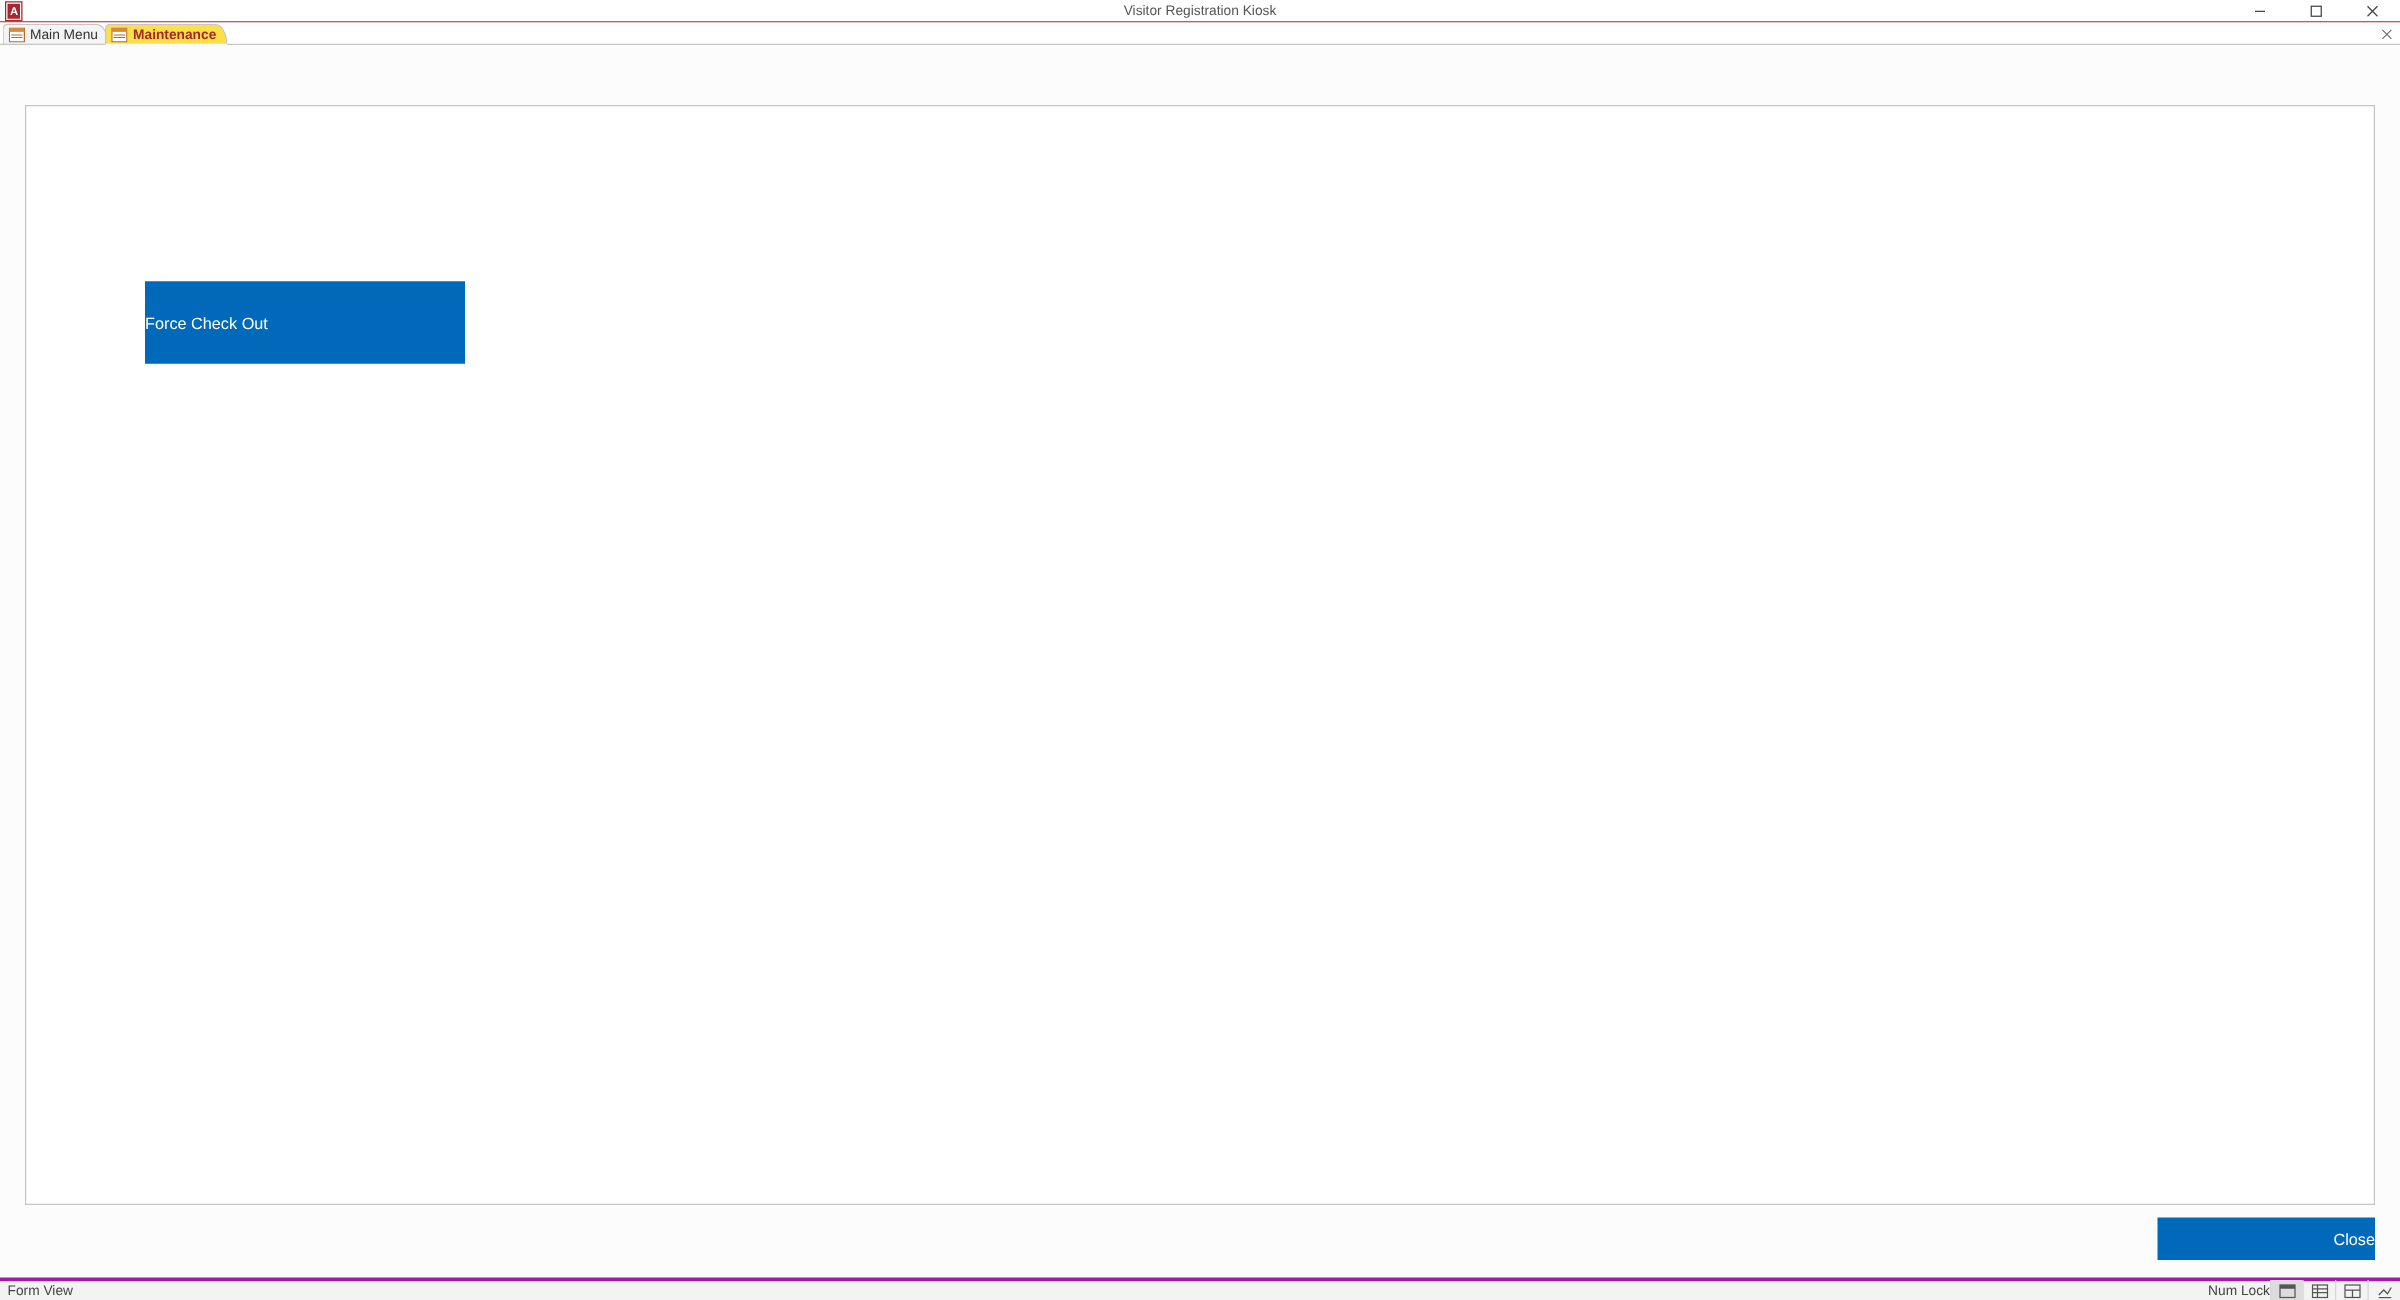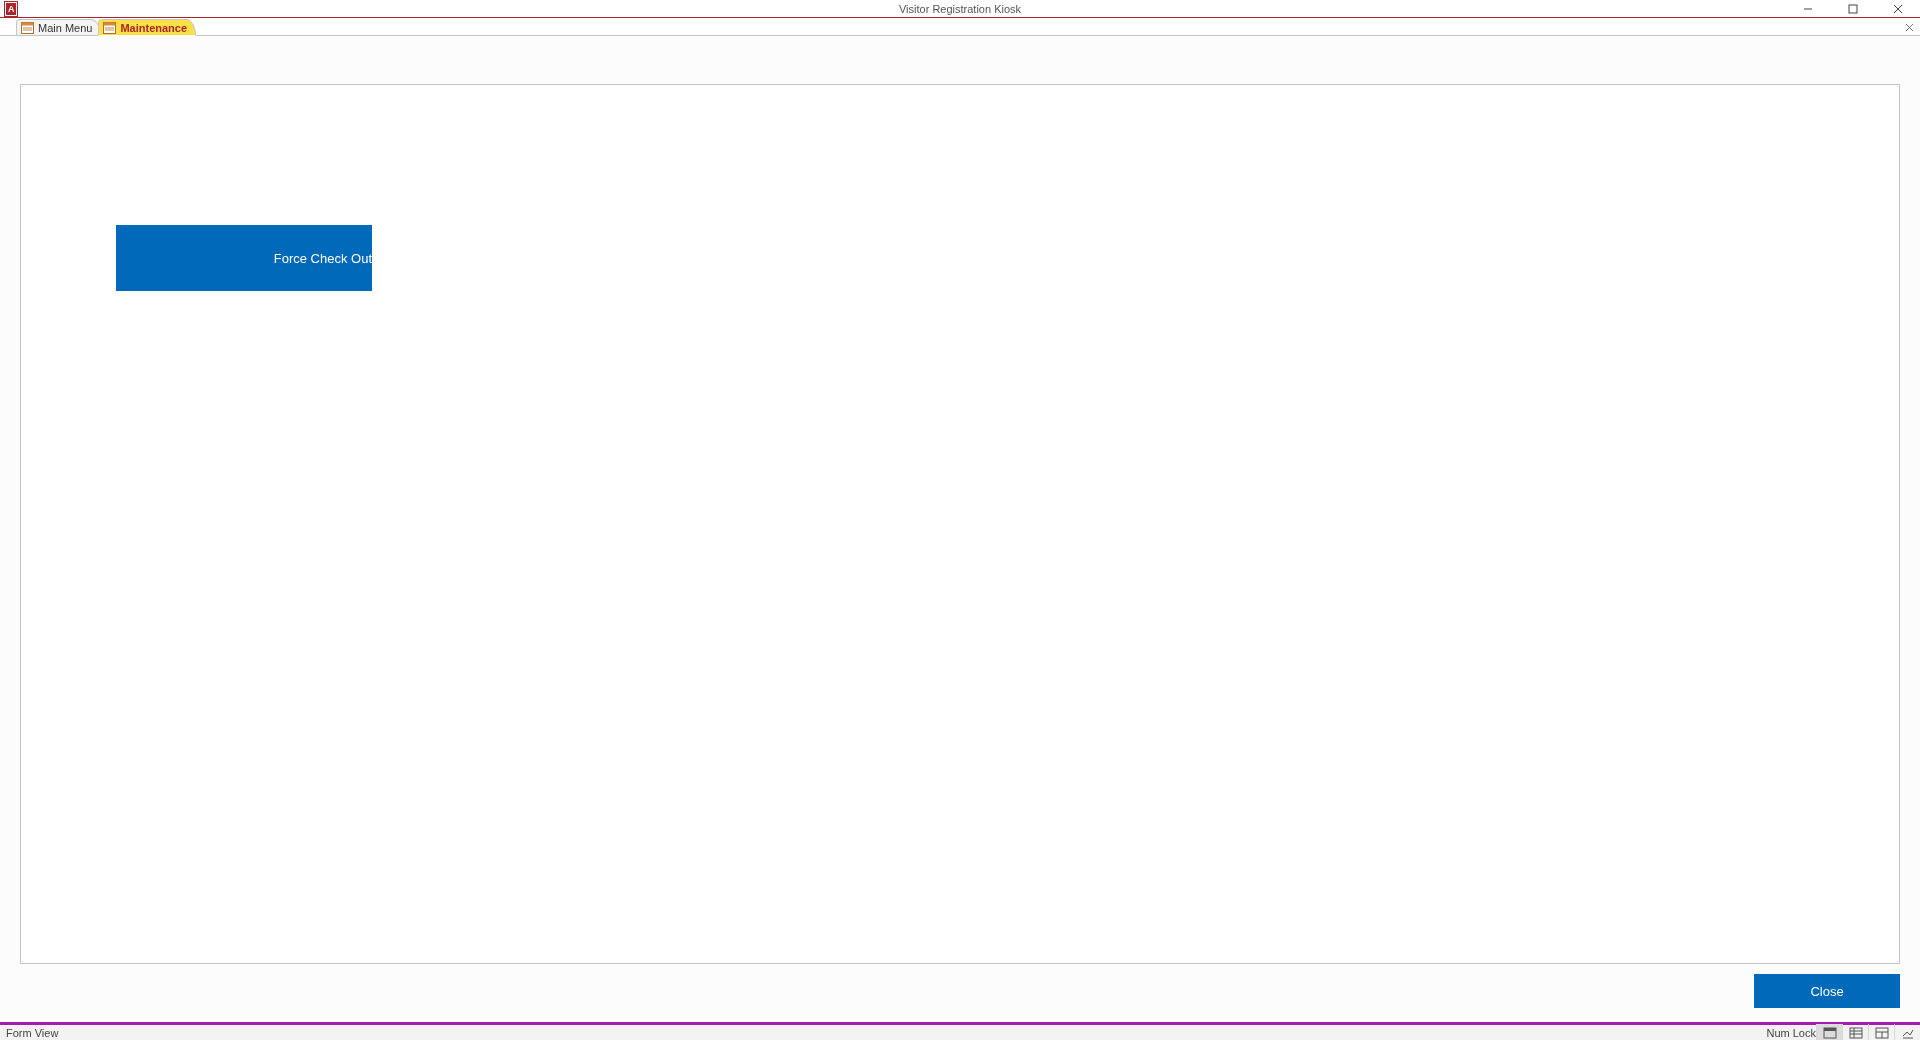--- a/index.html
+++ b/index.html
@@ -51,21 +51,21 @@
   
   .doc-tab-strip {
     height: 18px;
     background:#fff;
     position:relative;
     border-bottom:1px solid #c6c6c6;
   }
   .doc-tabs {
     position:absolute;
     bottom:-1px;
-    left:16px;
+    left:2px;
     display:flex;
     align-items:flex-end;
     height:18px;
     gap:0;
   }
   .doc-tab {
     display:flex;
     align-items:center;
     height:17px;
     padding: 0 8px 0 4px;
@@ -153,35 +153,35 @@
   .force-btn {
     position:absolute;
     left:95px;
     top:140px;
     width:256px;
     height:66px;
     background:#0069ba;
     color:#ffffff;
     display:flex;
     align-items:center;
-    justify-content:flex-end;
+    justify-content:flex-start;
     font-size:13px;
   }
 
   .close-btn {
     position:absolute;
     right:20px;
     bottom:14px;
-    width:146px;
+    width:174px;
     height:34px;
     background:#0069ba;
     color:#ffffff;
     display:flex;
     align-items:center;
-    justify-content:center;
+    justify-content:flex-end;
     font-size:13px;
   }
 
   
   .statusbar {
     position:absolute;
     left:0; right:0; bottom:0;
     height:18px;
     background:#f3f3f3;
     border-top:3px solid #a21caf;

